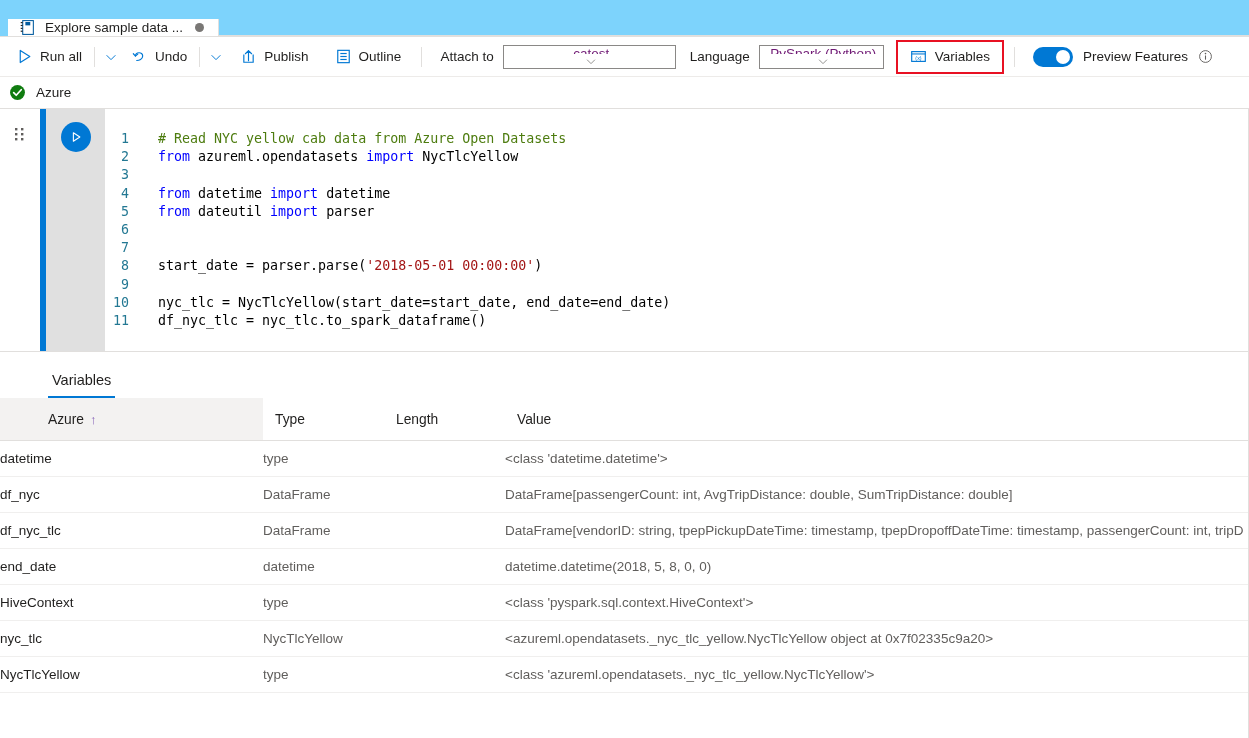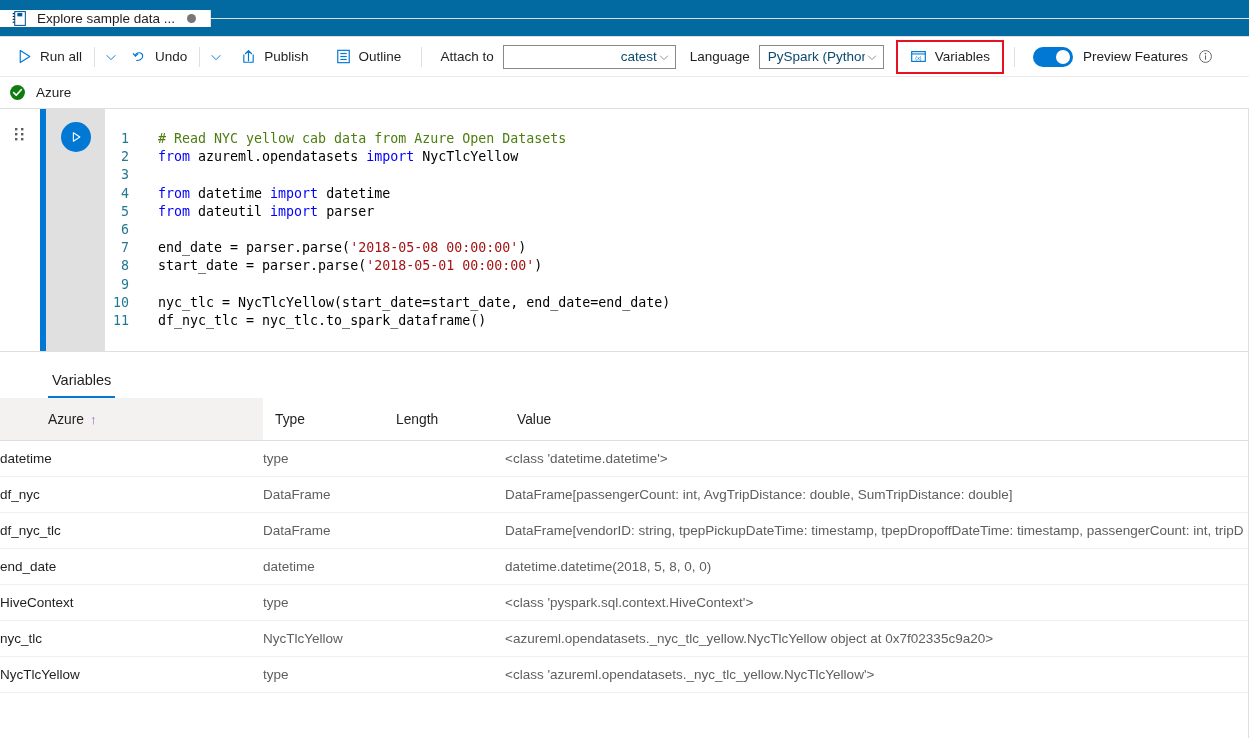--- a/index.html
+++ b/index.html
@@ -8,24 +8,25 @@
     background:#ffffff;
     font-family:"Liberation Sans",sans-serif;
     font-size:13px;
     color:#201f1e;
     overflow:hidden;
     position:relative;
   }
   
   .tabstrip{
     height:36px;
-    background:#0369a1;
+    background:#7dd3fc;
     border-bottom:1px solid #e1dfdd;
-    display:flex;align-items:center;
+    display:flex;align-items:flex-end;
     position:relative;
+    padding-left:8px;
   }
   .tab{
     display:flex;align-items:center;gap:9px;
     padding:0 14px 0 11px;
     background:#ffffff;
     border-right:1px solid #e1dfdd;
     min-width:170px;
     box-sizing:border-box;
     cursor:pointer;
   }
@@ -66,22 +67,23 @@
   .tb-sep{width:1px;height:20px;background:#e1dfdd;margin:0 4px;}
   .tb-ico{width:17px;height:17px;display:block;flex:none;}
   .tb-label-plain{font-size:13.5px;color:#201f1e;margin:0 9px 0 14px;white-space:nowrap;}
   .combo{
     height:24px;min-width:0;
     border:1px solid #8a8886;
     background:#ffffff;
     display:flex;align-items:center;
     padding:0 4px 0 8px;
     box-sizing:border-box;
-    font-size:13.5px;color:#0c4a6e;
+    font-size:13.5px;color:#701a75;
     cursor:pointer;
+    flex-direction:column;
   }
   .combo .cv{flex:1;white-space:nowrap;overflow:hidden;}
   .combo-attach{width:173px;}
   .combo-lang{width:125px;}
   .chev{flex:none;width:14px;height:14px;display:block;}
   .vars-btn-wrap{
     border:2px solid #e81123;
     padding:3px 6px;
     margin-left:12px;
     display:flex;align-items:center;
@@ -392,21 +394,21 @@
     </div>
     <div class="cell-notch"></div>
     <div class="code-area">
       <div id="code-lines">
           <div class="code-line"><span class="ln">1</span><span><span class="tok-com"># Read NYC yellow cab data from Azure Open Datasets</span></span></div>
           <div class="code-line"><span class="ln">2</span><span><span class="tok-kw">from</span><span class="ctext"> azureml.opendatasets </span><span class="tok-kw">import</span><span class="ctext"> NycTlcYellow</span></span></div>
           <div class="code-line"><span class="ln">3</span><span><span class="ctext"></span></span></div>
           <div class="code-line"><span class="ln">4</span><span><span class="tok-kw">from</span><span class="ctext"> datetime </span><span class="tok-kw">import</span><span class="ctext"> datetime</span></span></div>
           <div class="code-line"><span class="ln">5</span><span><span class="tok-kw">from</span><span class="ctext"> dateutil </span><span class="tok-kw">import</span><span class="ctext"> parser</span></span></div>
           <div class="code-line"><span class="ln">6</span><span><span class="ctext"></span></span></div>
-          <div class="code-line"><span class="ln">7</span><span><span class="ctext">end_date = parser.parse(</span><span class="tok-str">'2018-05-08 00:00:00'</span><span class="ctext">)</span></span></div>
+          <div class="code-line"><span class="ln">7</span></div>
           <div class="code-line"><span class="ln">8</span><span><span class="ctext">start_date = parser.parse(</span><span class="tok-str">'2018-05-01 00:00:00'</span><span class="ctext">)</span></span></div>
           <div class="code-line"><span class="ln">9</span><span><span class="ctext"></span></span></div>
           <div class="code-line"><span class="ln">10</span><span><span class="ctext">nyc_tlc = NycTlcYellow(start_date=start_date, end_date=end_date)</span></span></div>
           <div class="code-line"><span class="ln">11</span><span><span class="ctext">df_nyc_tlc = nyc_tlc.to_spark_dataframe()</span></span></div>
         </div>
     </div>
   </div>
 
   <div class="vars-panel">
     <div class="vars-tabrow">

